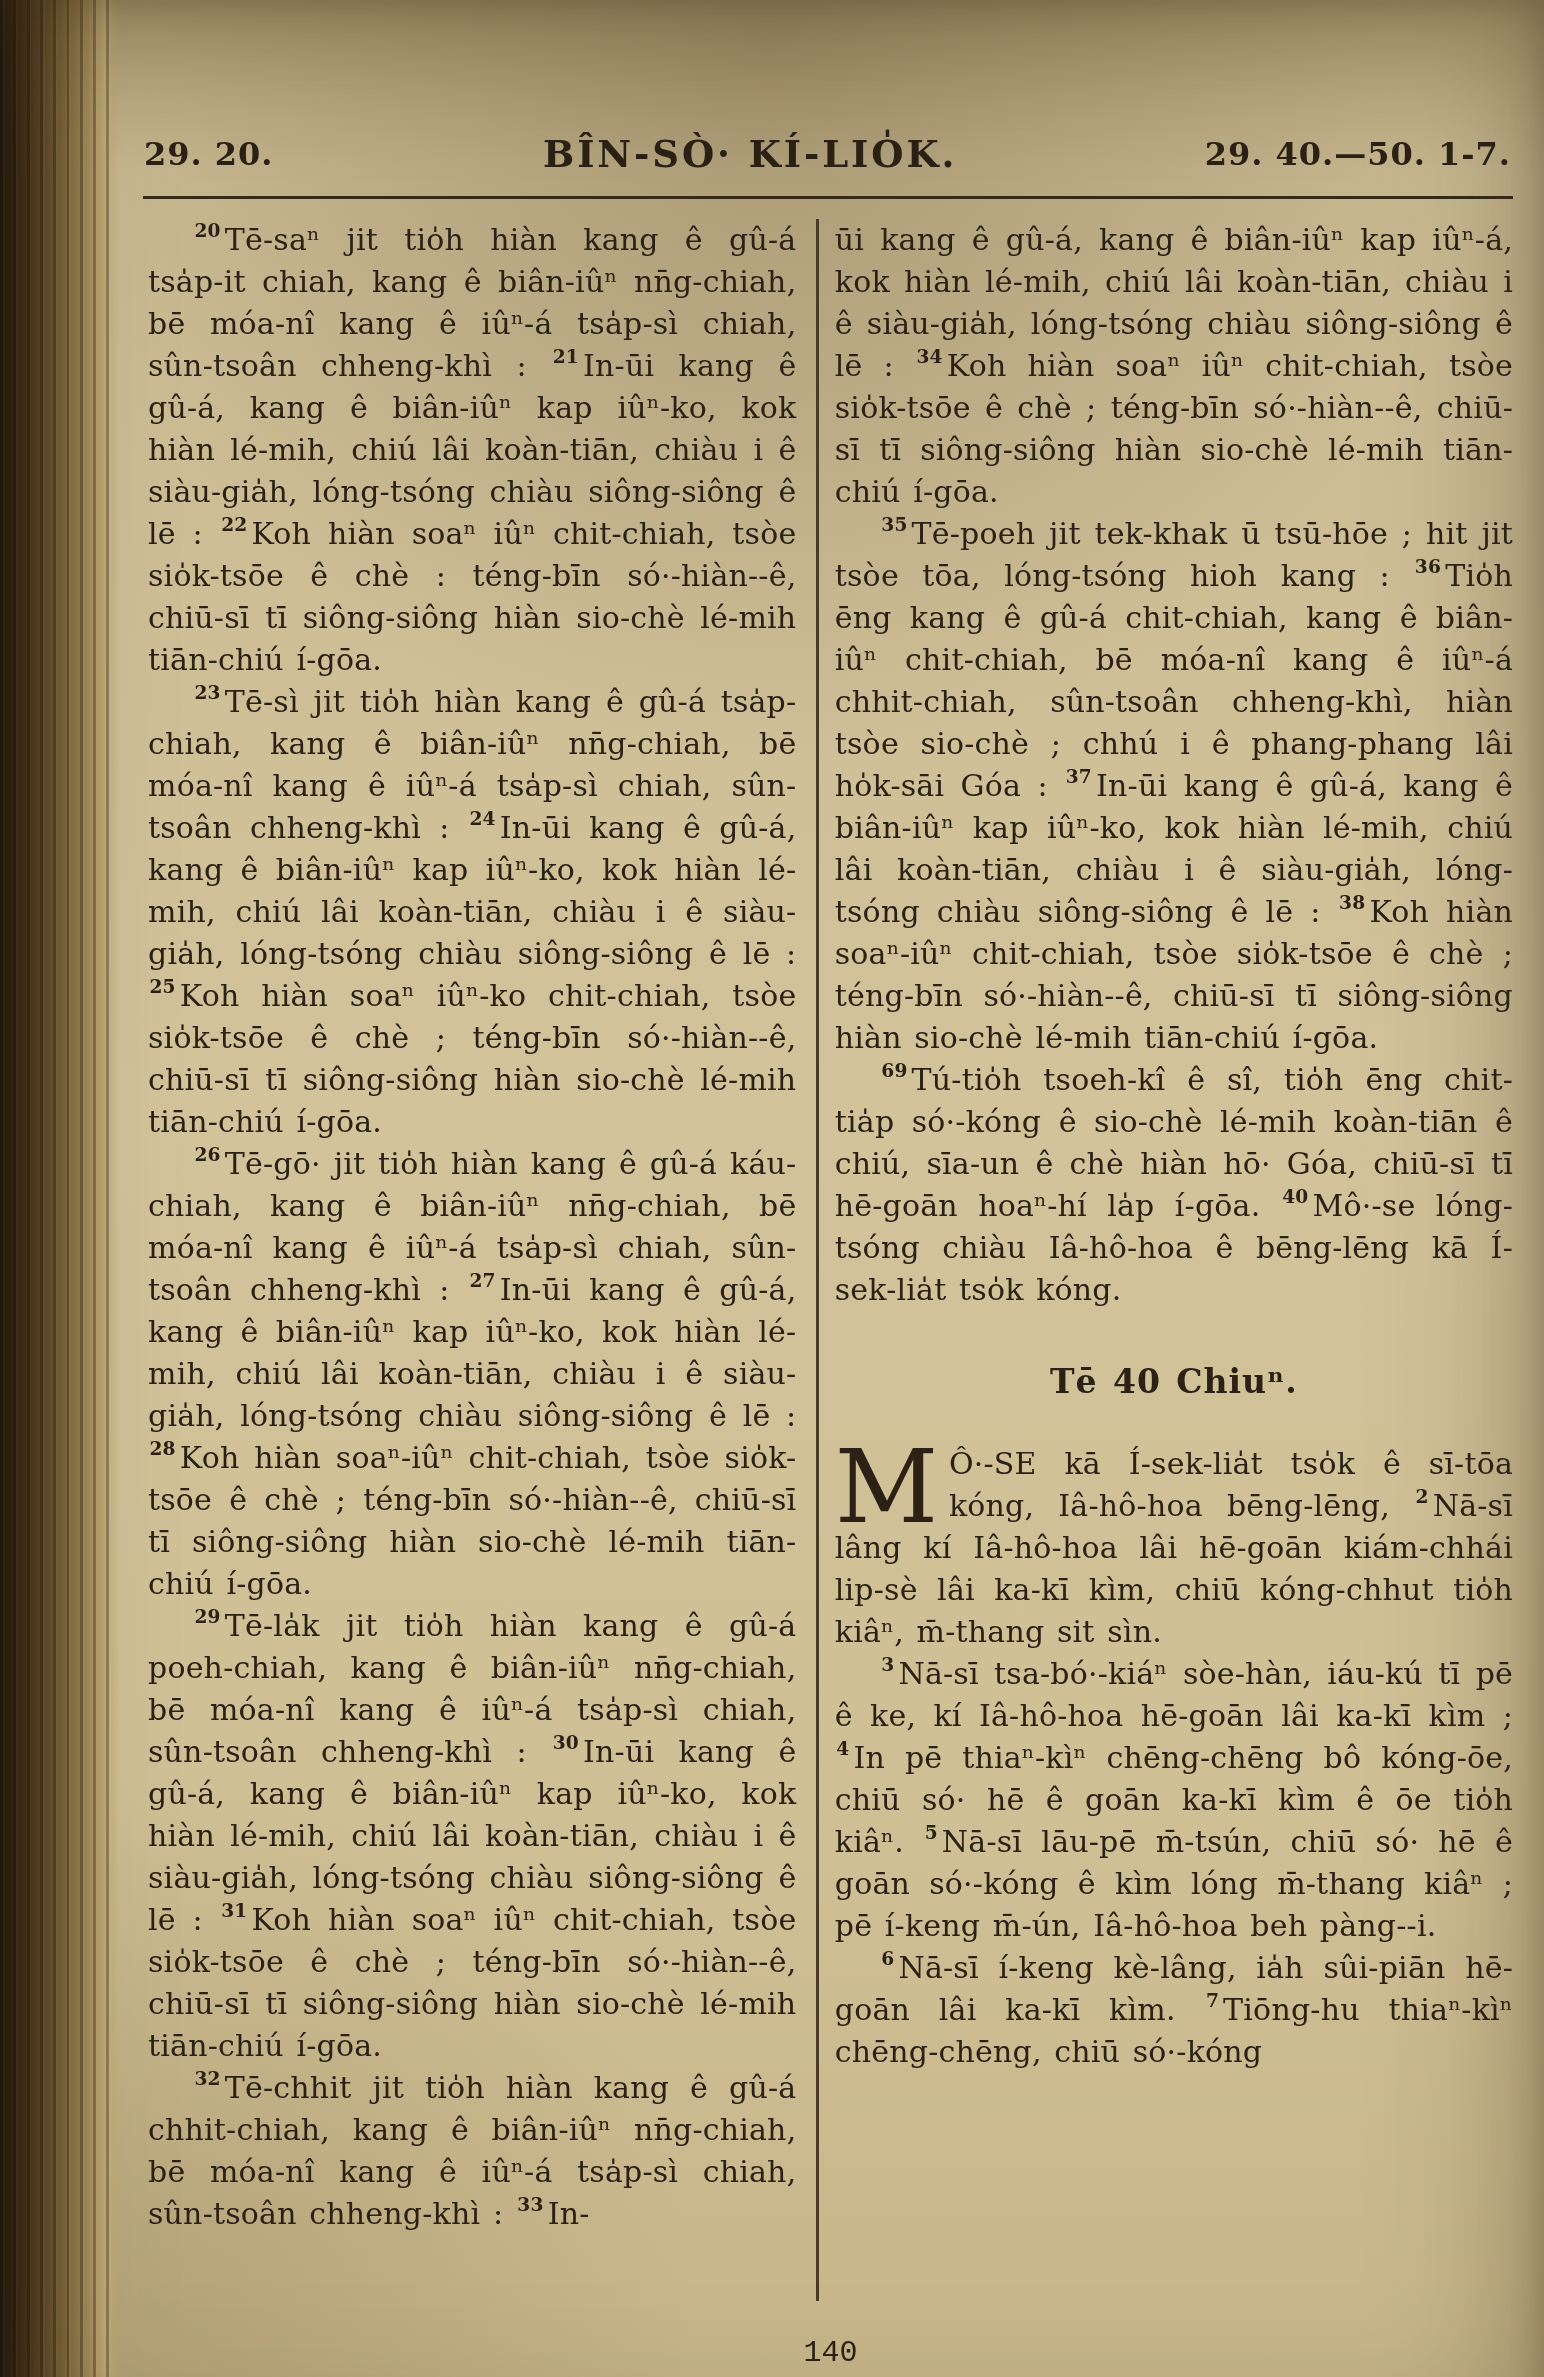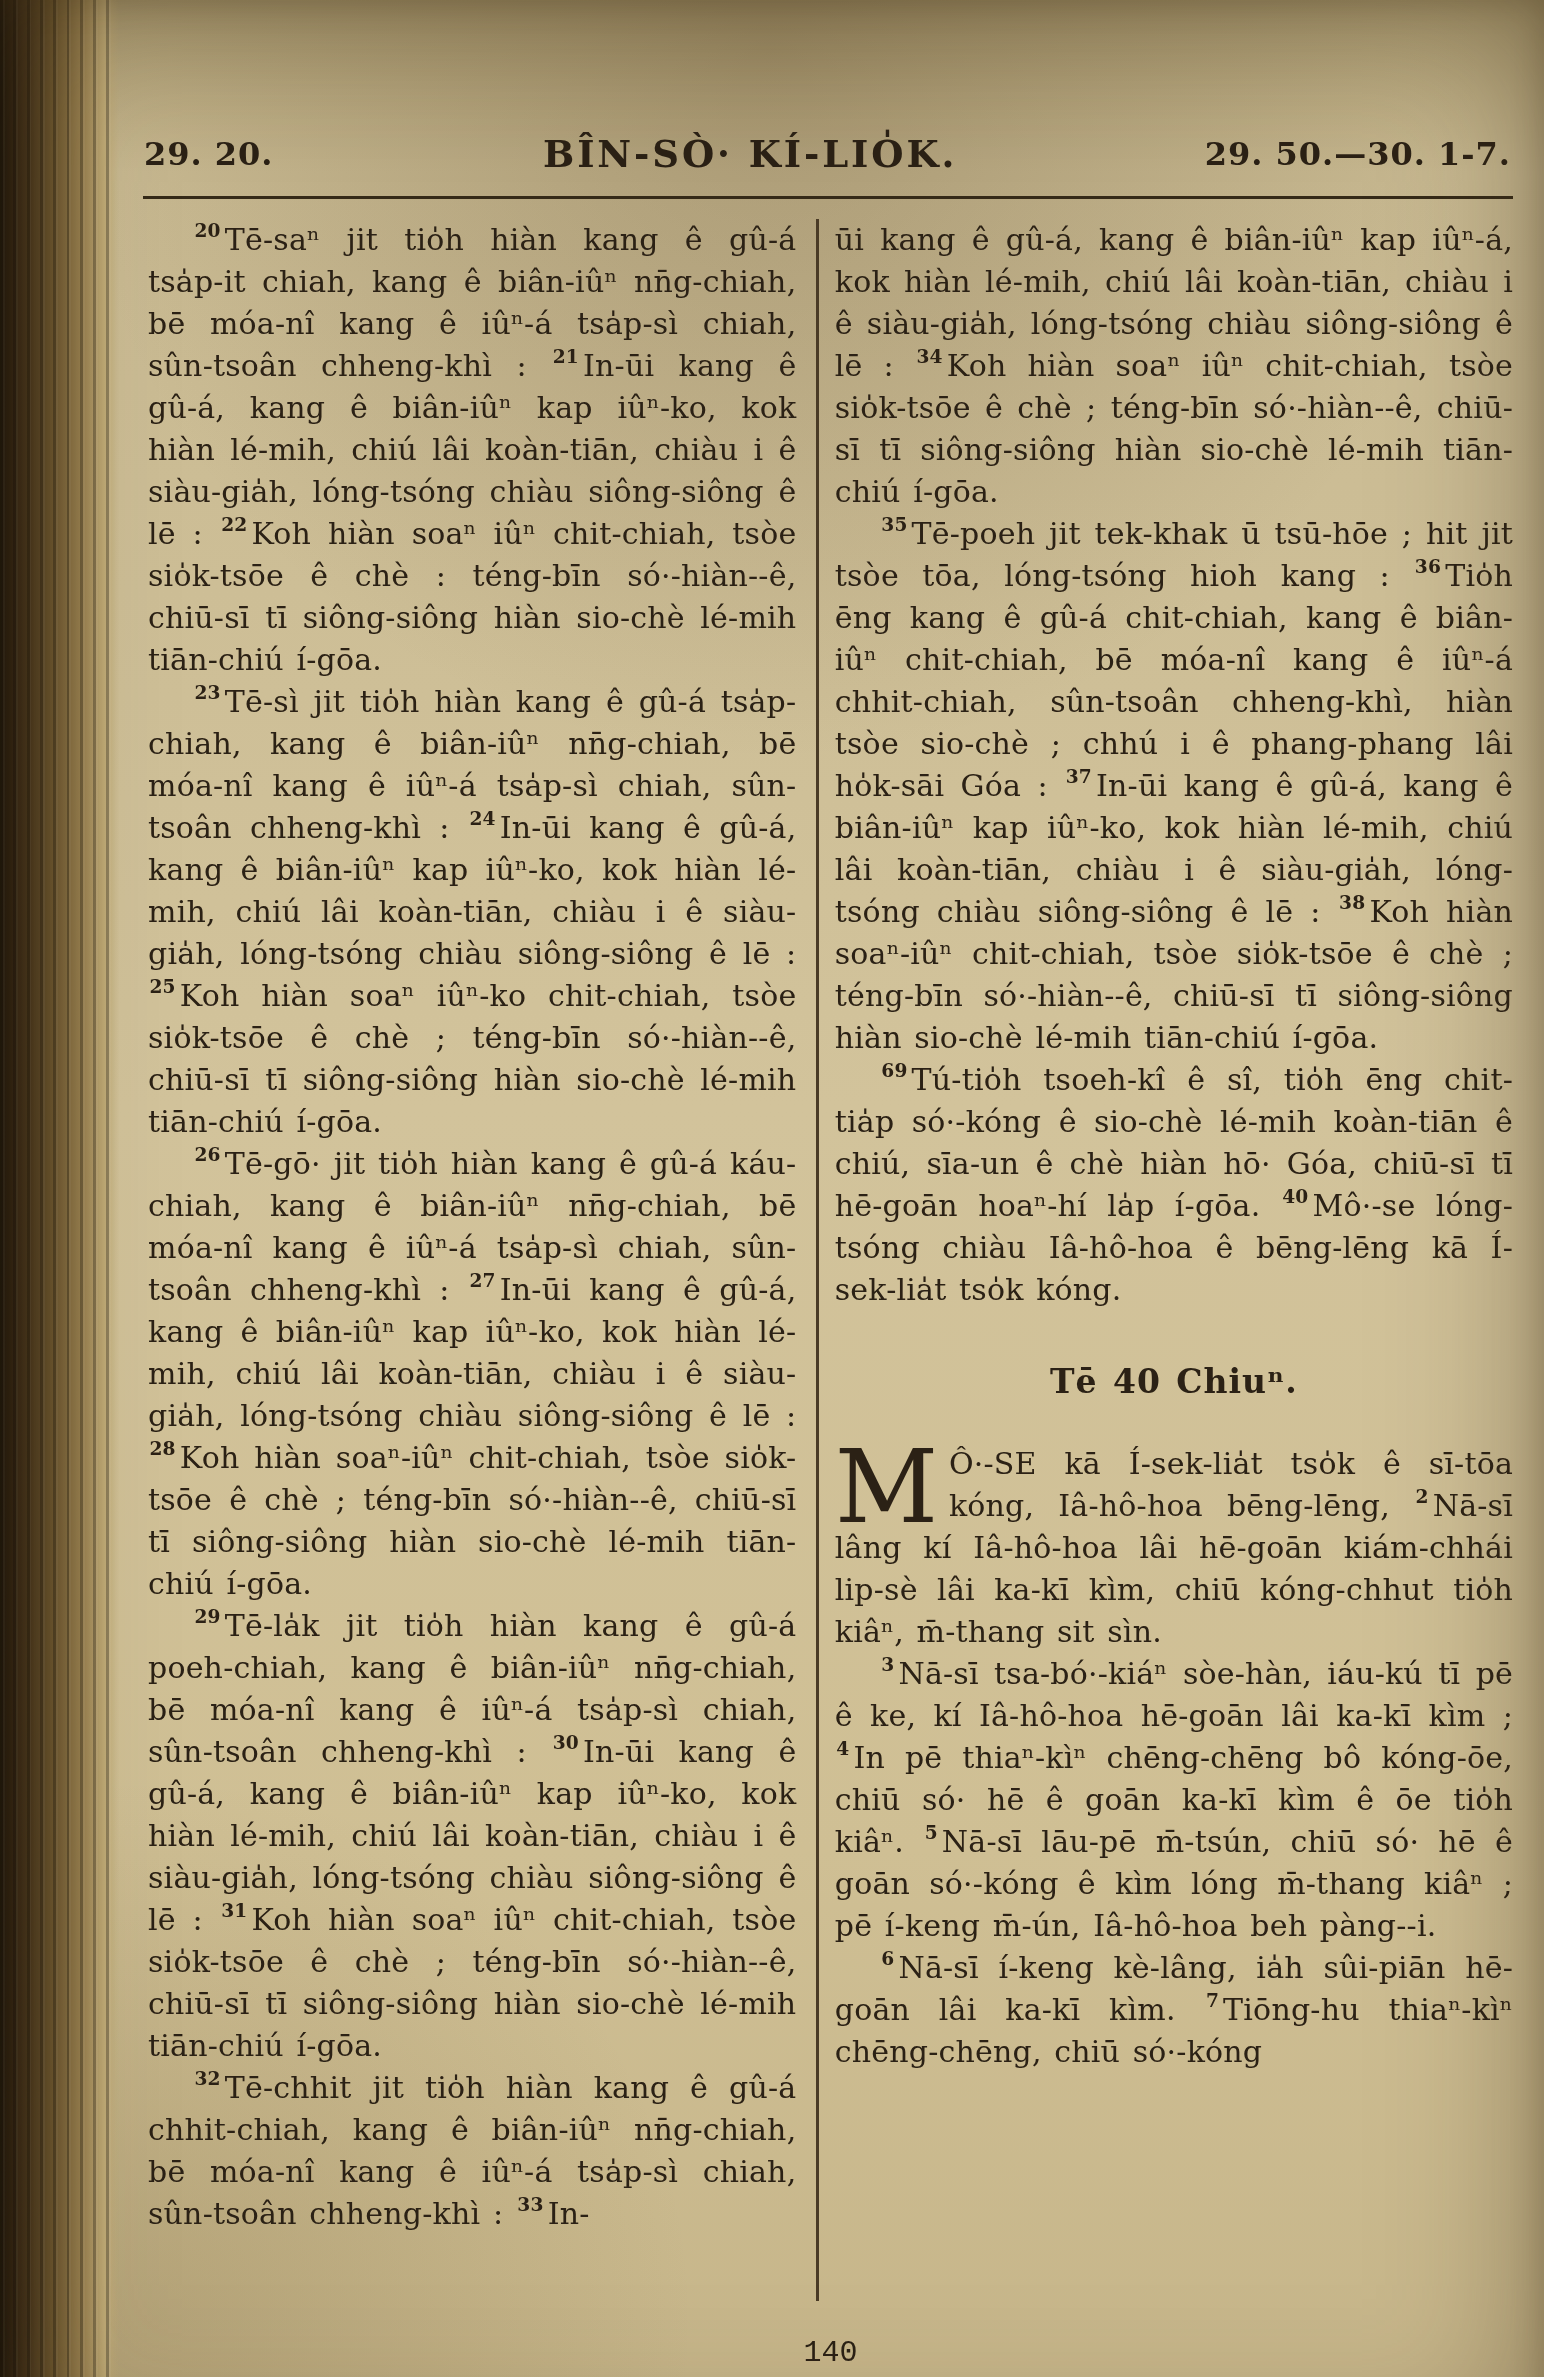--- a/index.html
+++ b/index.html
@@ -142,21 +142,21 @@
 </style>
 </head>
 <body>
 
 <div class="page">
   <div class="binding"></div>
 
   <div class="running-header">
     <span class="header-side">29. 20.</span>
     <span class="header-title">BÎN-SÒ· KÍ-LIO̍K.</span>
-    <span class="header-side">29. 50.—30. 1-7.</span>
+    <span class="header-side">29. 40.—50. 1-7.</span>
   </div>
 
   <div class="header-rule"></div>
 
   <div class="columns">
     <div class="column column-left">
         <p class="para"><sup class="verse-num">20</sup>Tē-saⁿ jit tio̍h hiàn kang ê gû-á tsa̍p-it chiah, kang ê biân-iûⁿ nn̄g-chiah, bē móa-nî kang ê iûⁿ-á tsa̍p-sì chiah, sûn-tsoân chheng-khì : <sup class="verse-num">21</sup>In-ūi kang ê gû-á, kang ê biân-iûⁿ kap iûⁿ-ko, kok hiàn lé-mih, chiú lâi koàn-tiān, chiàu i ê siàu-gia̍h, lóng-tsóng chiàu siông-siông ê lē : <sup class="verse-num">22</sup>Koh hiàn soaⁿ iûⁿ chit-chiah, tsòe sio̍k-tsōe ê chè : téng-bīn só·-hiàn--ê, chiū-sī tī siông-siông hiàn sio-chè lé-mih tiān-chiú í-gōa.</p>
         <p class="para"><sup class="verse-num">23</sup>Tē-sì jit tio̍h hiàn kang ê gû-á tsa̍p-chiah, kang ê biân-iûⁿ nn̄g-chiah, bē móa-nî kang ê iûⁿ-á tsa̍p-sì chiah, sûn-tsoân chheng-khì : <sup class="verse-num">24</sup>In-ūi kang ê gû-á, kang ê biân-iûⁿ kap iûⁿ-ko, kok hiàn lé-mih, chiú lâi koàn-tiān, chiàu i ê siàu-gia̍h, lóng-tsóng chiàu siông-siông ê lē : <sup class="verse-num">25</sup>Koh hiàn soaⁿ iûⁿ-ko chit-chiah, tsòe sio̍k-tsōe ê chè ; téng-bīn só·-hiàn--ê, chiū-sī tī siông-siông hiàn sio-chè lé-mih tiān-chiú í-gōa.</p>
         <p class="para"><sup class="verse-num">26</sup>Tē-gō· jit tio̍h hiàn kang ê gû-á káu-chiah, kang ê biân-iûⁿ nn̄g-chiah, bē móa-nî kang ê iûⁿ-á tsa̍p-sì chiah, sûn-tsoân chheng-khì : <sup class="verse-num">27</sup>In-ūi kang ê gû-á, kang ê biân-iûⁿ kap iûⁿ-ko, kok hiàn lé-mih, chiú lâi koàn-tiān, chiàu i ê siàu-gia̍h, lóng-tsóng chiàu siông-siông ê lē : <sup class="verse-num">28</sup>Koh hiàn soaⁿ-iûⁿ chit-chiah, tsòe sio̍k-tsōe ê chè ; téng-bīn só·-hiàn--ê, chiū-sī tī siông-siông hiàn sio-chè lé-mih tiān-chiú í-gōa.</p>
         <p class="para"><sup class="verse-num">29</sup>Tē-la̍k jit tio̍h hiàn kang ê gû-á poeh-chiah, kang ê biân-iûⁿ nn̄g-chiah, bē móa-nî kang ê iûⁿ-á tsa̍p-sì chiah, sûn-tsoân chheng-khì : <sup class="verse-num">30</sup>In-ūi kang ê gû-á, kang ê biân-iûⁿ kap iûⁿ-ko, kok hiàn lé-mih, chiú lâi koàn-tiān, chiàu i ê siàu-gia̍h, lóng-tsóng chiàu siông-siông ê lē : <sup class="verse-num">31</sup>Koh hiàn soaⁿ iûⁿ chit-chiah, tsòe sio̍k-tsōe ê chè ; téng-bīn só·-hiàn--ê, chiū-sī tī siông-siông hiàn sio-chè lé-mih tiān-chiú í-gōa.</p>

